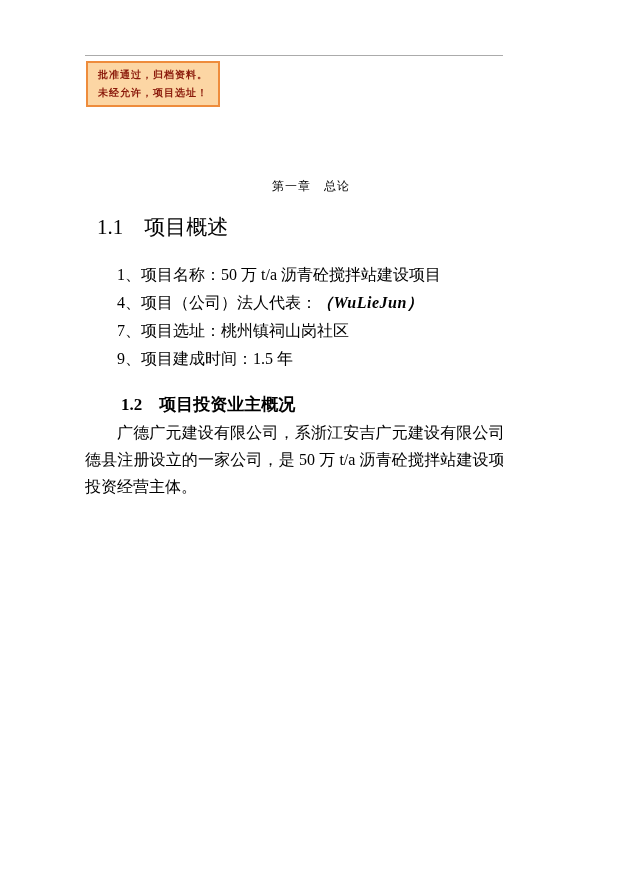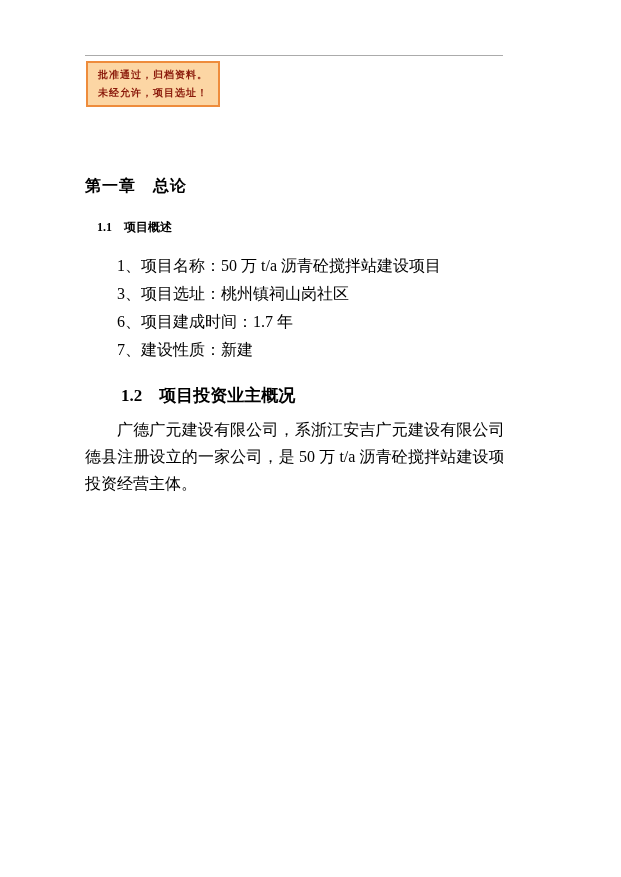--- a/index.html
+++ b/index.html
@@ -38,40 +38,40 @@
     line-height: 1;
   }
   .content {
     position: absolute;
     left: 85px;
     top: 0;
     width: 452px;
   }
   .doc-title {
     margin: 172px 0 0 0;
-    text-align: left;
-    font-size: 16px;
+    text-align: center;
+    font-size: 12px;
     line-height: 28px;
-    font-weight: bold;
+    font-weight: normal;
     letter-spacing: 1px;
   }
   .heading-1 {
     margin: 15px 0 0 12px;
-    font-size: 12px;
+    font-size: 21px;
     line-height: 24px;
-    font-weight: bold;
+    font-weight: normal;
   }
   .heading-2 {
-    margin: 20px 0 8px 36px;
+    margin: 20px 0 2px 36px;
     font-size: 17px;
     line-height: 24px;
     font-weight: bold;
   }
   .items {
-    margin-top: 13px;
+    margin-top: 22px;
     font-size: 16px;
     line-height: 28px;
     text-align: justify;
   }
   .item { text-indent: 2em; }
   .signature {
     font-style: italic;
     font-weight: bold;
     letter-spacing: 0.5px;
   }
@@ -102,23 +102,23 @@
   </div>
 
   <div class="content">
 
     <div class="doc-title">第一章　总论</div>
 
     <div class="heading-1">1.1　项目概述</div>
 
     <div class="items">
       <div class="item">1、项目名称：50 万 t/a 沥青砼搅拌站建设项目</div>
-      <div class="item">3、项目选址：桃州镇祠山岗社区</div>
-      <div class="item">6、项目建成时间：1.7 年</div>
-      <div class="item">7、建设性质：新建</div>
+      <div class="item"><span>4、项目（公司）法人代表：</span><span class="signature">（WuLieJun）</span></div>
+      <div class="item">7、项目选址：桃州镇祠山岗社区</div>
+      <div class="item">9、项目建成时间：1.5 年</div>
     </div>
 
     <div class="heading-2">1.2　项目投资业主概况</div>
 
     <p class="para para-first">广德广元建设有限公司，系浙江安吉广元建设有限公司在广德县注册设立的一家公司，是 50 万 t/a 沥青砼搅拌站建设项目的投资经营主体。</p>
 
 
 
   </div>
 

